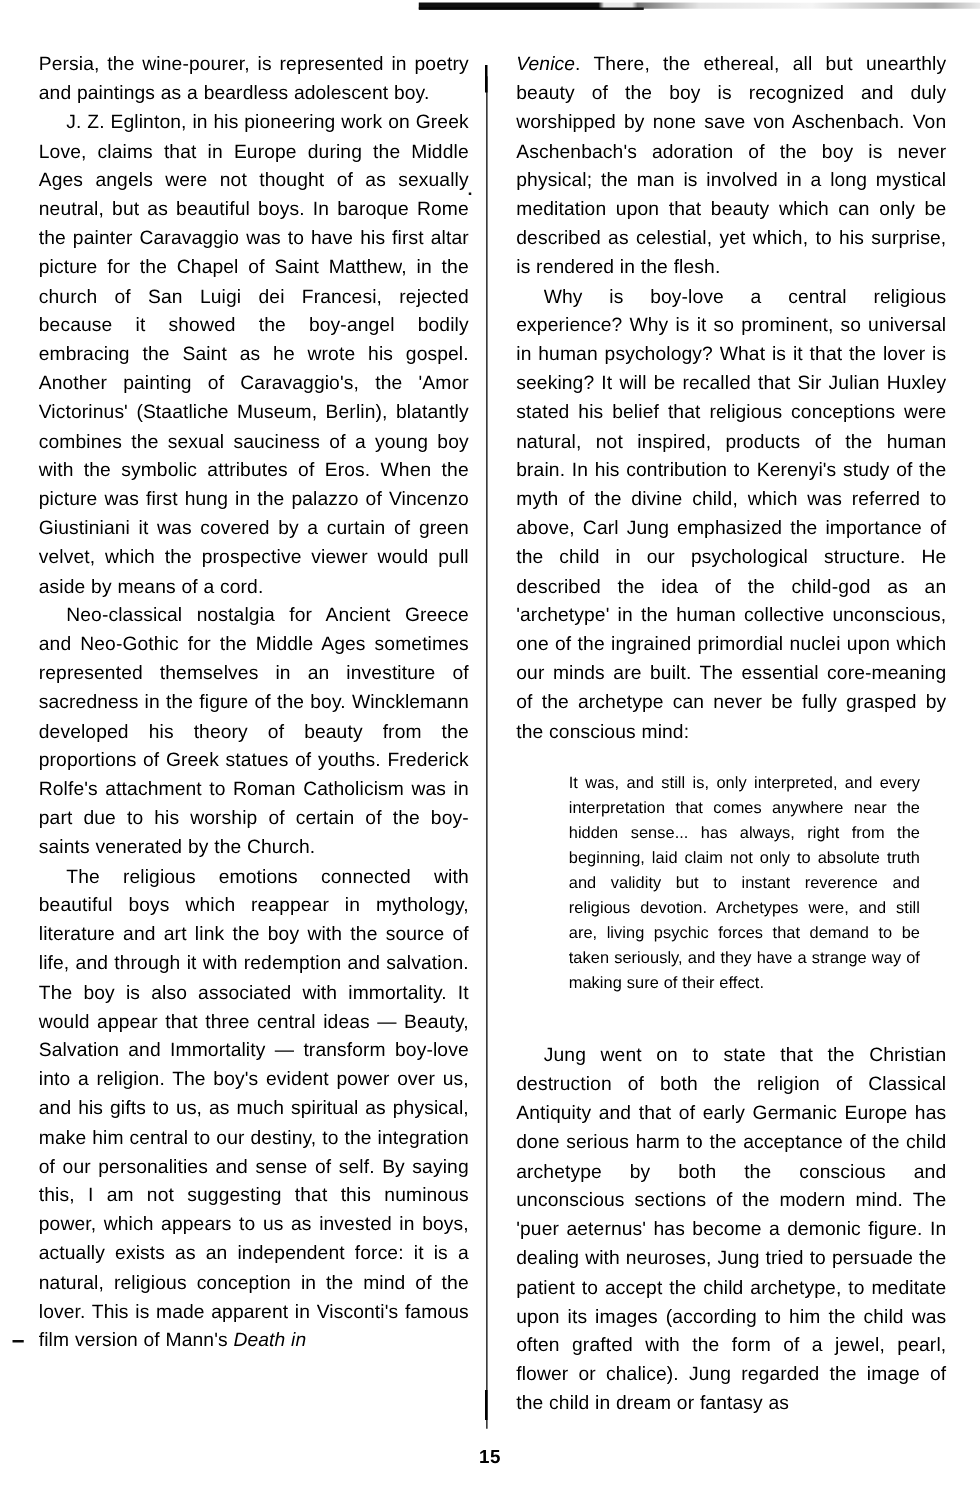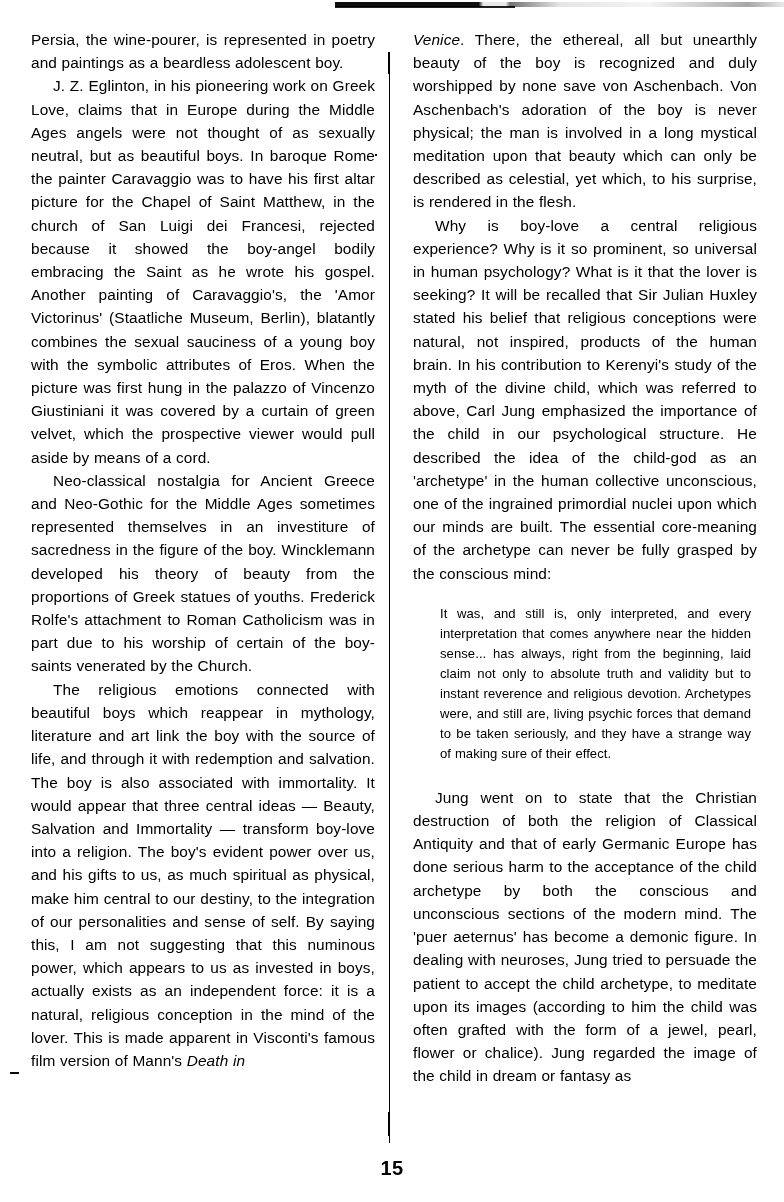--- a/index.html
+++ b/index.html
@@ -94,21 +94,21 @@
     position: absolute;
     left: 388px;
     top: 1112px;
     width: 2px;
     height: 24px;
     background: #000;
   }
 
   .column {
     position: absolute;
-    top: 28px;
+    top: 40px;
     width: 344px;
     text-align: justify;
     text-justify: inter-word;
     font-size: 15.4px;
     line-height: 23.2px;
     letter-spacing: 0.1px;
     word-spacing: 0.2px;
     -webkit-font-smoothing: none;
   }
   #col-left  { left: 31px; }
@@ -124,31 +124,31 @@
   .para i, .para em { }
 
   blockquote.quote {
     margin: 19px 6px 0 27px;
     font-size: 13.1px;
     line-height: 20.0px;
     text-align: justify;
     text-indent: 0;
     letter-spacing: 0.05px;
   }
-  blockquote.quote p { margin: 0; }
+  blockquote.quote p { margin: 15px; }
 
   .quote-gap { height: 22px; }
 
   .page-number {
     position: absolute;
     left: 0;
     right: 0;
     top: 1157px;
     text-align: center;
-    font-size: 20px;
+    font-size: 15px;
     font-weight: 600;
     letter-spacing: 0.4px;
   }
 
   
   #page, .column, .page-number {
     filter: contrast(1.05);
   }
 </style>
 </head>

